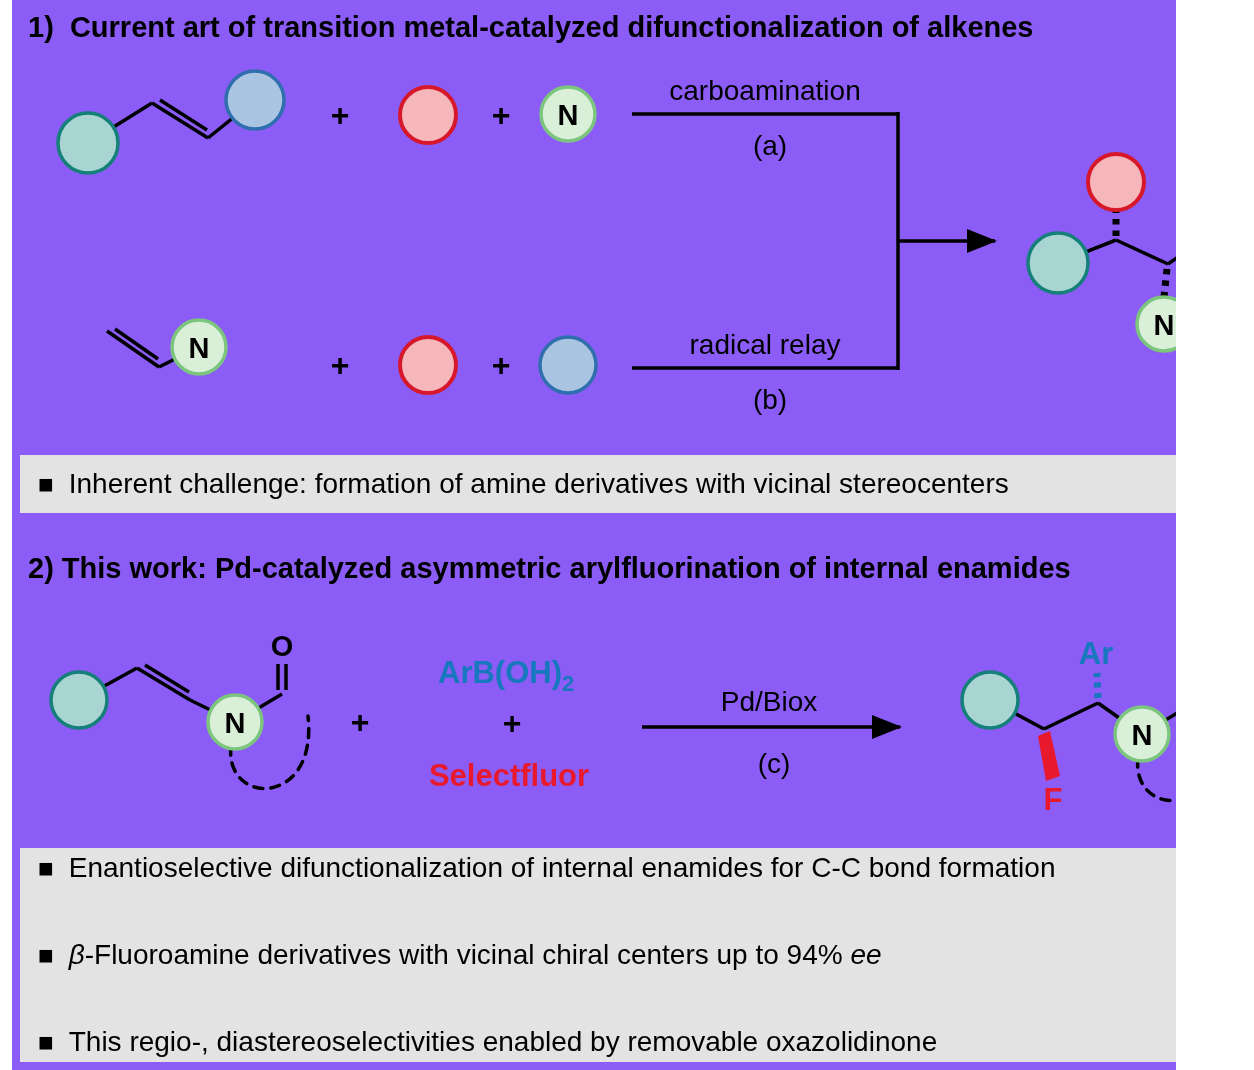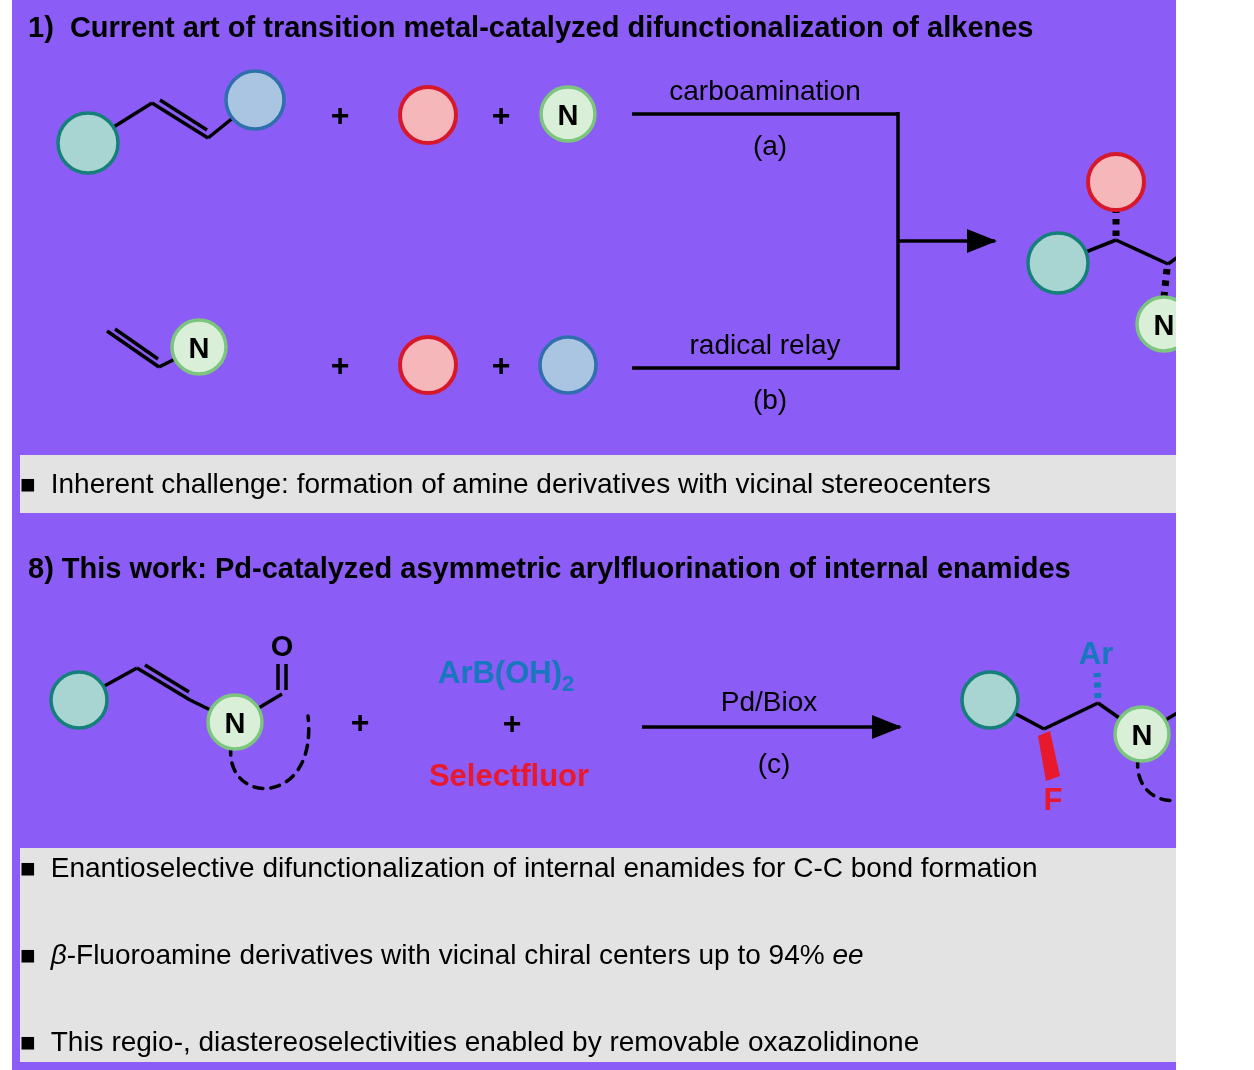--- a/index.html
+++ b/index.html
@@ -9,21 +9,21 @@
 
   .heading { position:absolute; left:16px; font-size:29px; font-weight:bold; white-space:pre; }
   .heading-1 { top:11px; }
   .heading-2 { top:552px; }
 
   .scheme { position:absolute; top:0; left:0; width:1254px; height:1070px; pointer-events:none; }
 
   .banner { position:absolute; left:8px; width:1240px; background:var(--banner-bg,#e3e3e3); }
   .banner-1 { top:455px; height:58px; display:flex; align-items:center; }
   .banner-2 { top:848px; height:214px; display:flex; flex-direction:column; justify-content:space-between; padding:4px 0; }
-  .banner-line { font-size:28px; }
+  .banner-line { font-size:28px; padding-left:18px; }
   .banner-line span { white-space:pre; }
   .bullet { font-size:26px; margin-right:15px; }
   .it { font-style:italic; }
 
   
   .bond { stroke:#000; stroke-width:3.5; fill:none; }
   .ring-dash { stroke:#000; stroke-width:3.5; stroke-dasharray:9 8; fill:none; stroke-linecap:round; }
   .stereo-dash { stroke:#000; stroke-width:7; stroke-dasharray:5.5 6; fill:none; }
   .ar-dash { stroke:var(--blue-text,#1878be); stroke-width:7; stroke-dasharray:5 5.5; fill:none; }
   .circ-teal  { fill:var(--teal-fill,#a8d5d1); stroke:var(--teal-stroke,#157f79); stroke-width:3.5; }
@@ -39,21 +39,21 @@
   .mid { text-anchor:middle; }
   .wedge-red { fill:var(--red-text,#e8192c); }
   .ah { fill:#000; }
 </style>
 </head>
 <body>
 
 <div class="page">
 
   <div class="heading heading-1">1)  Current art of transition metal-catalyzed difunctionalization of alkenes</div>
-  <div class="heading heading-2">8) This work: Pd-catalyzed asymmetric arylfluorination of internal enamides</div>
+  <div class="heading heading-2">2) This work: Pd-catalyzed asymmetric arylfluorination of internal enamides</div>
 
   <svg class="scheme" viewBox="0 0 1254 1070" xmlns="http://www.w3.org/2000/svg">
     <defs>
       <marker id="ah" viewBox="0 0 30 24" markerWidth="30" markerHeight="24" refX="28" refY="12" orient="auto" markerUnits="userSpaceOnUse">
         <path class="ah" d="M0,0 L30,12 L0,24 Z"></path>
       </marker>
     </defs>
 
     <g>
       <line class="bond" x1="76" y1="143" x2="140" y2="103"></line>

